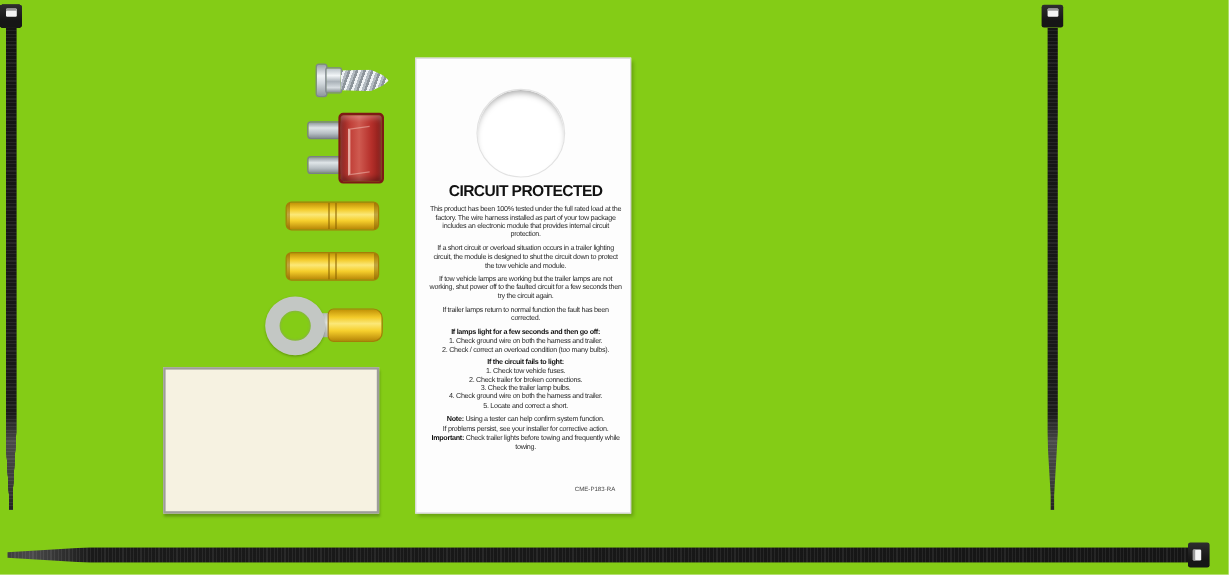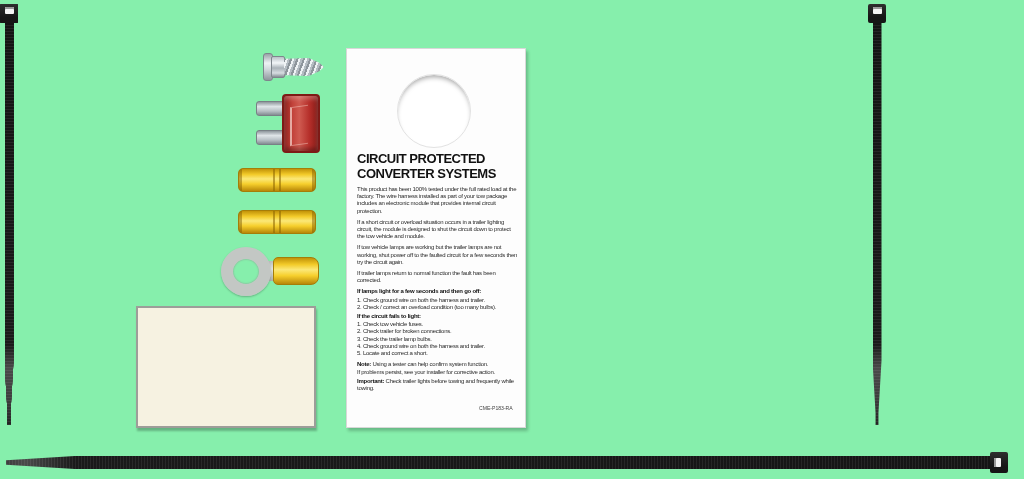--- a/index.html
+++ b/index.html
@@ -1,23 +1,24 @@
 <!DOCTYPE html>
 <html><head>
 <meta charset="utf-8">
 <style>
   * { margin: 0; padding: 0; box-sizing: border-box; }
   html, body { background: #ffffff; }
   .stage {
     position: relative;
     width: 1024px;
     height: 479px;
-    background: #86efac;
+    background: #84cc16;
     overflow: hidden;
     font-family: "Liberation Sans", sans-serif;
+    text-align: center;
   }
 
   
   .screw { position: absolute; left: 263px; top: 50px; width: 62px; height: 34px; }
   .screw-flange {
     position: absolute; left: 0; top: 3px; width: 10px; height: 28px;
     background: linear-gradient(180deg,#9aa2a8,#eef2f4 35%,#cfd6da 60%,#8f979d);
     border-radius: 3px; border: 1px solid #7e868c;
   }
   .screw-hex {
@@ -206,21 +207,20 @@
     <div class="rt-sleeve"></div>
   </div>
 
   <div class="pad"></div>
 
   <div class="tag">
     <div class="tag-hole"></div>
     <div class="tag-content">
       <div class="tag-title">
         <span>CIRCUIT PROTECTED</span>
-        <span>CONVERTER SYSTEMS</span>
       </div>
       <p>This product has been 100% tested under the full rated load at the factory. The wire harness installed as part of your tow package includes an electronic module that provides internal circuit protection.</p>
       <p>If a short circuit or overload situation occurs in a trailer lighting circuit, the module is designed to shut the circuit down to protect the tow vehicle and module.</p>
       <p>If tow vehicle lamps are working but the trailer lamps are not working, shut power off to the faulted circuit for a few seconds then try the circuit again.</p>
       <p>If trailer lamps return to normal function the fault has been corrected.</p>
 
       <div class="tag-h">If lamps light for a few seconds and then go off:</div>
       <div class="tag-li">1. Check ground wire on both the harness and trailer.</div>
       <div class="tag-li">2. Check / correct an overload condition (too many bulbs).</div>
 

